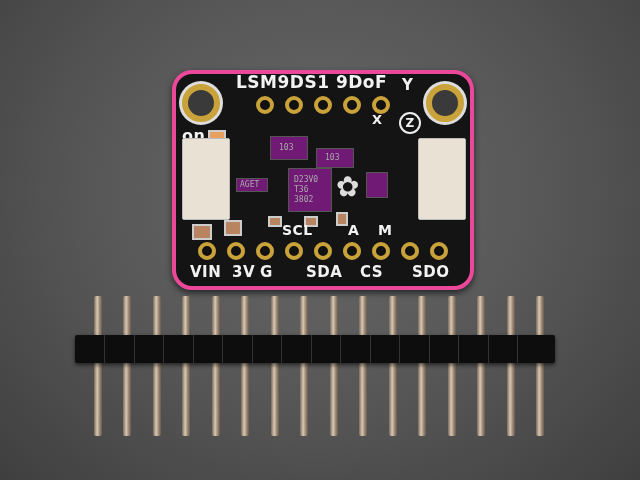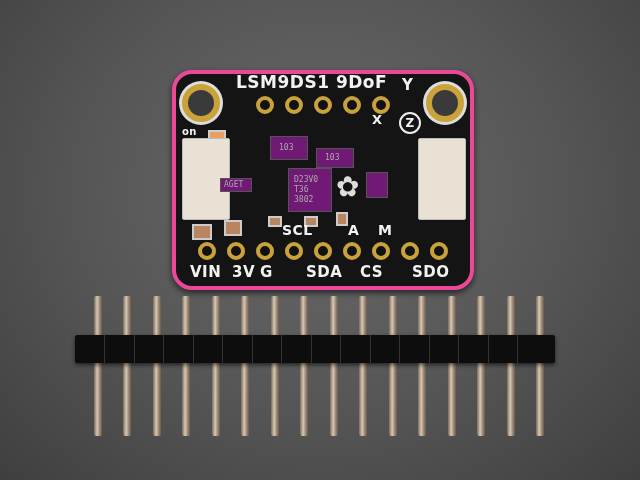--- a/index.html
+++ b/index.html
@@ -24,21 +24,21 @@
   .seg{position:absolute;top:0;width:1px;height:28px;background:#333;}
 </style>
 </head>
 <body>
 
 <div class="board">
   <div class="label title">LSM9DS1 9DoF</div>
   <div class="label" style="left:226px;top:2px;">Y</div>
   <div class="label" style="left:196px;top:38px;font-size:13px;">X</div>
   <div class="label" style="left:223px;top:38px;width:18px;height:18px;border:2px solid #eee;border-radius:50%;font-size:12px;text-align:center;line-height:18px;">Z</div>
-  <div class="label" style="left:6px;top:52px;font-size:10px;">on</div>
+  <div class="label" style="left:6px;top:52px;font-size:16px;">on</div>
   <div class="smd" style="left:32px;top:56px;width:14px;height:8px;background:#e8a060;"></div>
 
   <div class="mount" style="left:6px;top:10px;"></div>
   <div class="mount" style="left:250px;top:10px;"></div>
 
   <div class="pad" style="left:80px;top:22px;"></div>
   <div class="pad" style="left:109px;top:22px;"></div>
   <div class="pad" style="left:138px;top:22px;"></div>
   <div class="pad" style="left:167px;top:22px;"></div>
   <div class="pad" style="left:196px;top:22px;"></div>
@@ -54,21 +54,21 @@
   </div>
 
   <div class="chip" style="left:112px;top:94px;width:42px;height:42px;">
     <div class="chiptext" style="left:5px;top:6px;">D23V0</div>
     <div class="chiptext" style="left:5px;top:16px;">T36</div>
     <div class="chiptext" style="left:5px;top:26px;">3802</div>
   </div>
   <div class="star" style="left:160px;top:96px;">✿</div>
   <div class="chip" style="left:190px;top:98px;width:20px;height:24px;"></div>
 
-  <div class="chip" style="left:44px;top:104px;width:30px;height:12px;text-decoration:underline;">
+  <div class="chip" style="left:60px;top:104px;width:30px;height:12px;text-decoration:underline;">
     <div class="chiptext" style="left:3px;top:1px;">AGET</div>
   </div>
 
   <div class="smd" style="left:16px;top:150px;width:16px;height:12px;"></div>
   <div class="smd" style="left:48px;top:146px;width:14px;height:12px;"></div>
   <div class="smd" style="left:92px;top:142px;width:10px;height:7px;"></div>
   <div class="smd" style="left:128px;top:142px;width:10px;height:7px;"></div>
   <div class="smd" style="left:160px;top:138px;width:8px;height:10px;"></div>
 
   <div class="label" style="left:106px;top:148px;font-size:14px;">SCL</div>

